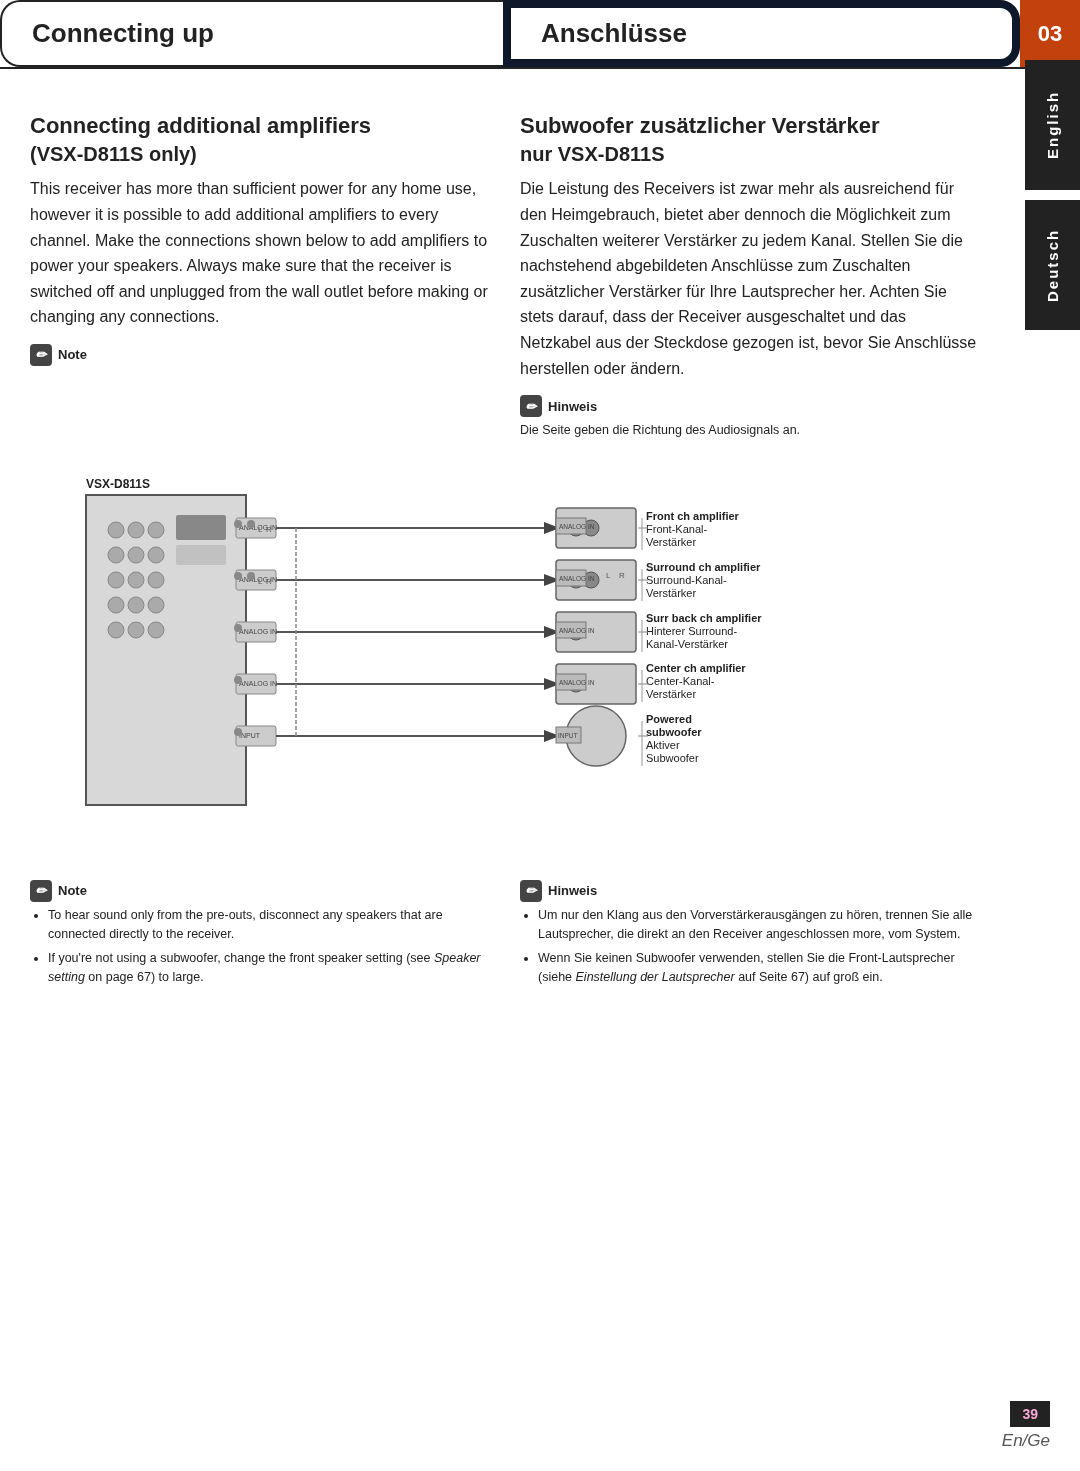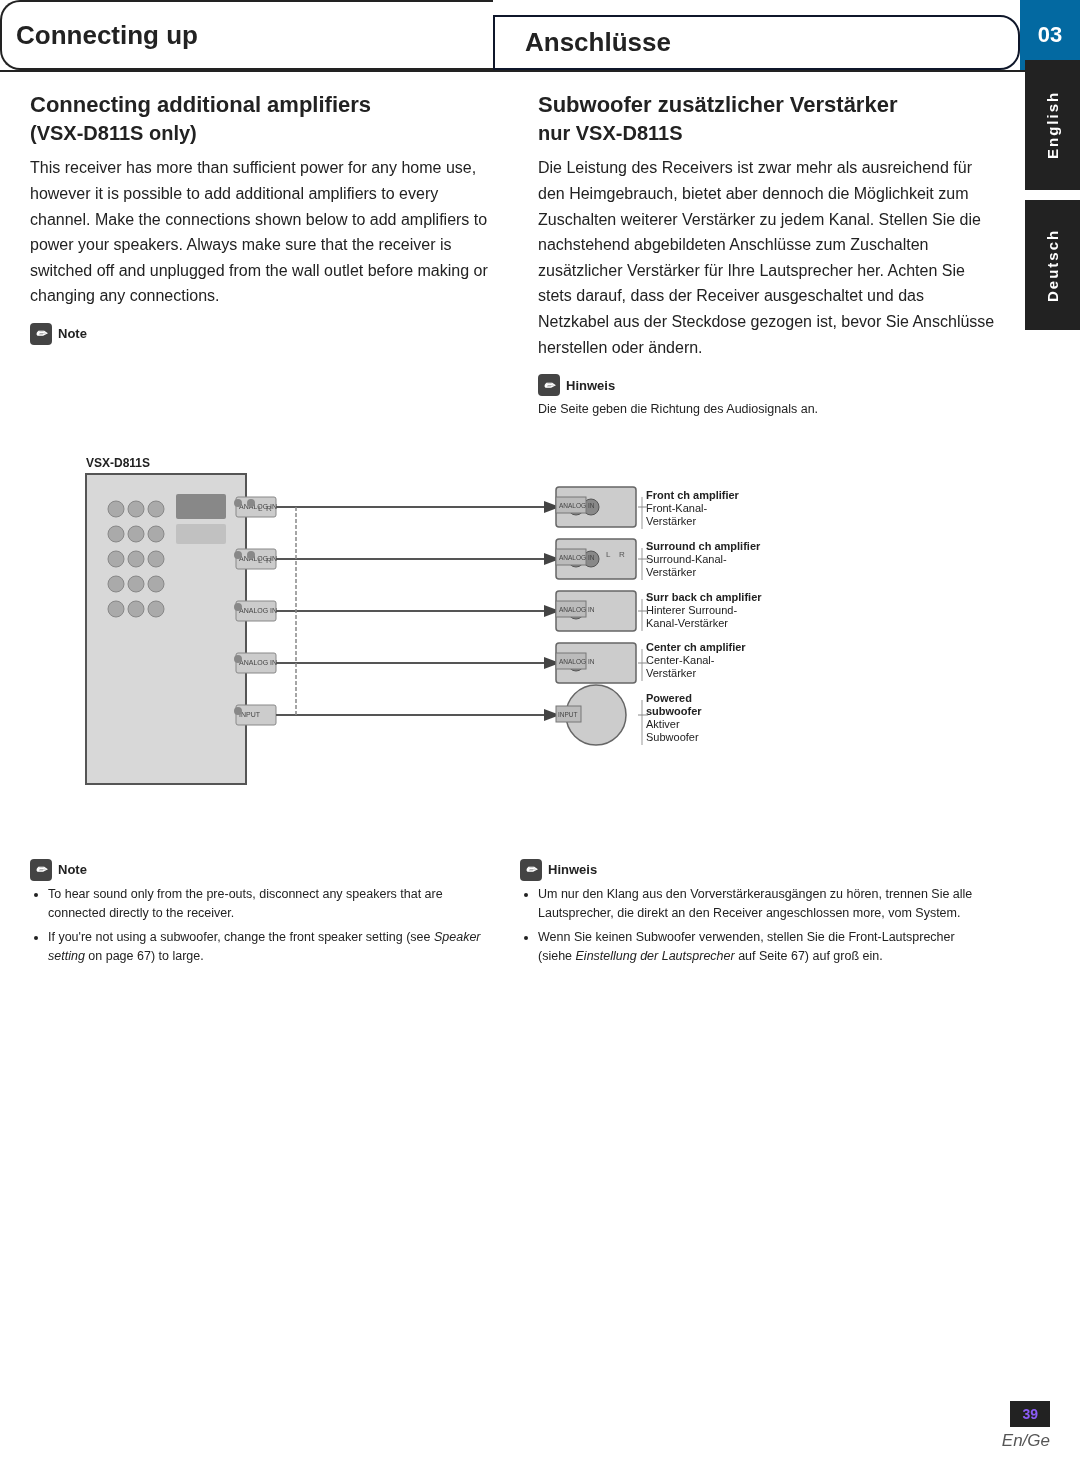--- a/index.html
+++ b/index.html
@@ -18,44 +18,43 @@
       display: flex;
       align-items: stretch;
       border-bottom: 2px solid #222;
       margin-bottom: 0;
     }
     .header-connecting {
       flex: 1;
       border: 2px solid #222;
       border-right: none;
       border-radius: 20px 0 0 20px;
-      padding: 10px 14px;
+      padding: 10px 30px;
       display: flex;
       align-items: center;
     }
     .header-connecting span {
       font-size: 26px;
       font-weight: bold;
     }
     .header-anschlusse {
       flex: 1;
-      border: 2px solid #0f172a;
+      border: 8px solid #0f172a;
       border-radius: 0 20px 20px 0;
       padding: 10px 30px;
       display: flex;
       align-items: center;
-      margin-top: 15px;
     }
     .header-anschlusse span {
       font-size: 26px;
       font-weight: bold;
     }
     .header-number {
       width: 60px;
-      background: #0369a1;
+      background: #c2410c;
       color: #fff;
       display: flex;
       align-items: center;
       justify-content: center;
       font-size: 22px;
       font-weight: bold;
     }
 
     
     .side-labels {
@@ -98,21 +97,22 @@
       display: flex;
       align-items: center;
       justify-content: center;
       margin-top: 10px;
     }
 
     
     .main-content {
       display: flex;
       padding: 20px 30px 20px 30px;
-      gap: 48px;
+      gap: 30px;
+      margin-top: 24px;
     }
     .left-col {
       flex: 1;
       max-width: 460px;
     }
     .right-col {
       flex: 1;
       max-width: 460px;
     }
 
@@ -190,21 +190,21 @@
       position: absolute;
       bottom: 20px;
       right: 30px;
       display: flex;
       flex-direction: column;
       align-items: flex-end;
       gap: 4px;
     }
     .page-number-box {
       background: #222;
-      color: #8b5cf6;
+      color: #f9a8d4;
       padding: 5px 12px;
       font-size: 14px;
       font-weight: bold;
       text-align: center;
     }
     .page-lang {
       font-size: 17px;
       color: #555;
       font-style: italic;
     }

